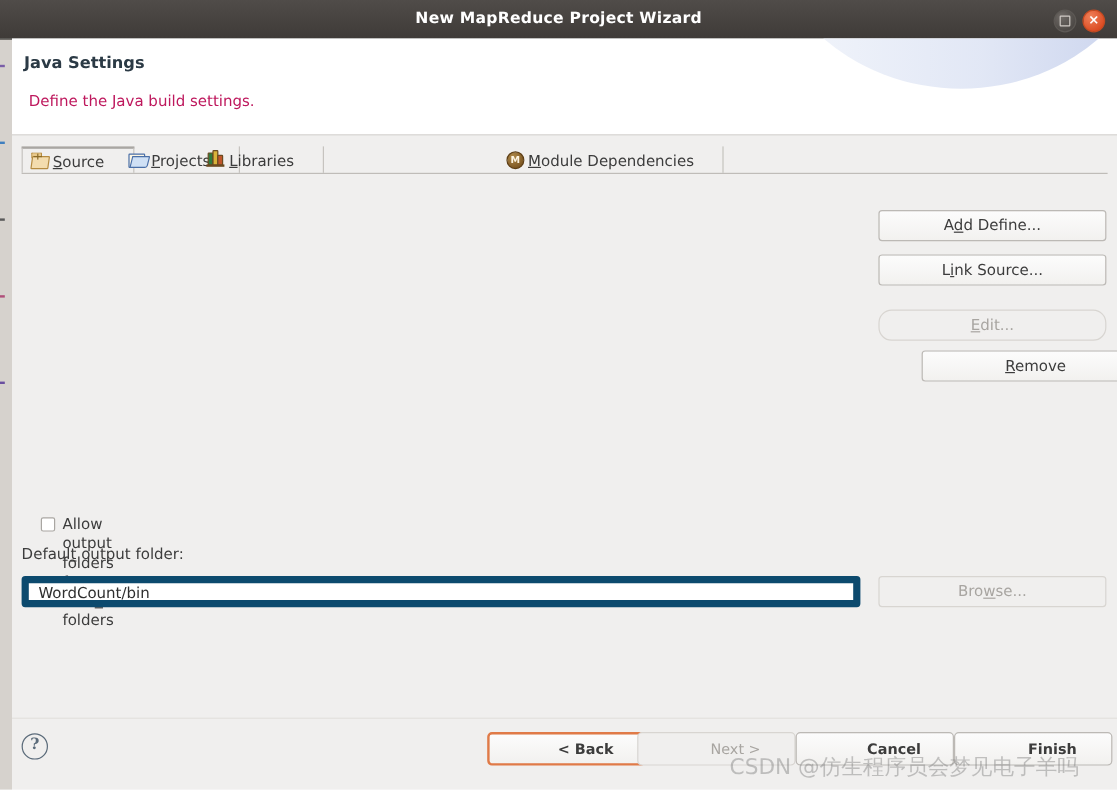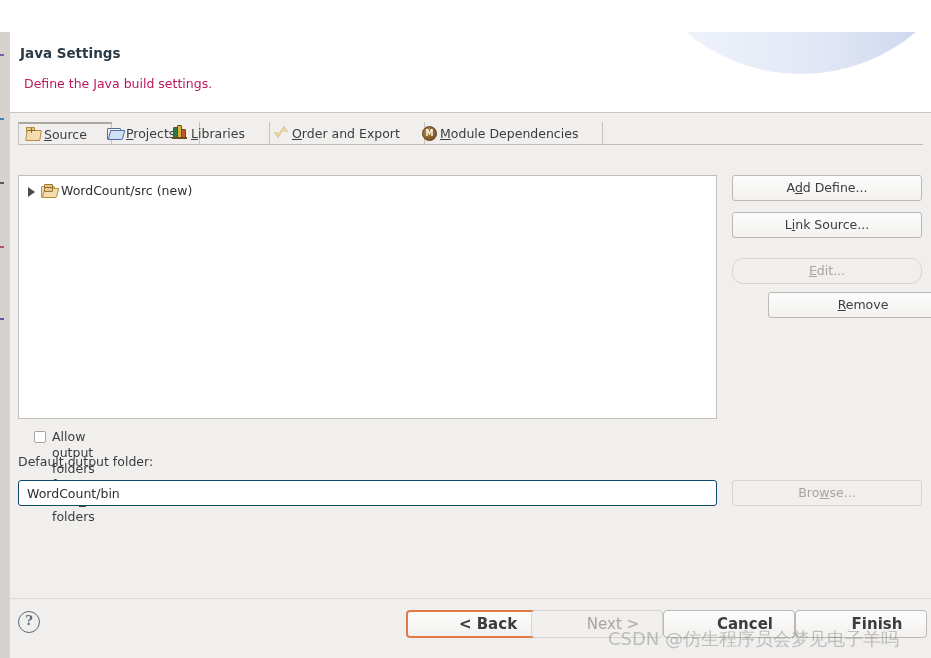--- a/index.html
+++ b/index.html
@@ -376,21 +376,21 @@
     left: 8px; top: 341px;
     font-size: 12.5px;
   }
 
   #output-field {
     position: absolute;
     left: 8px; top: 367px;
     width: 699px; height: 26px;
     box-sizing: border-box;
     background: #ffffff;
-    border: 1px solid #0c4a6e;
+    border: 6px solid #0c4a6e;
     border-radius: 3px;
     padding: 0 8px;
     line-height: 24px;
     font-size: 12.5px;
     color: #2f2f2f;
     font-family: "DejaVu Sans", "Liberation Sans", sans-serif;
     outline: none;
   }
   #browse-btn {
     position: absolute;
@@ -435,21 +435,21 @@
   .navbtn {
     position: absolute;
     top: 11px;
     width: 132px; height: 28px;
     box-sizing: border-box;
     background: linear-gradient(180deg, #fcfcfc 0%, #f2f1ef 100%);
     border: 1px solid #bcb9b5;
     border-radius: 4px;
     line-height: 26px;
     text-align: center;
-    font-size: 15px;
+    font-size: 12px;
     color: #3c3c3c;
     padding-left: 32px;
   }
   .navbtn.focused {
     border: 2px solid #e07a47;
     line-height: 24px;
     font-weight: bold;
   }
   .navbtn.disabled {
     background: #f0efee;
@@ -480,20 +480,29 @@
 <div id="bg-strip">
   <div class="fleck" style="top:22px;background:#7a5ea8;"></div>
   <div class="fleck" style="top:86px;background:#3f7fbf;"></div>
   <div class="fleck" style="top:150px;background:#5a5a5a;"></div>
   <div class="fleck" style="top:214px;background:#b04f7a;"></div>
   <div class="fleck" style="top:286px;background:#6a4fa0;"></div>
 </div>
 
 <div id="window">
 
+  <div id="titlebar">
+    <div id="title-text">New MapReduce Project Wizard</div>
+    <div class="winbtn" id="btn-maximize">
+      <div class="glyph"></div>
+    </div>
+    <div class="winbtn" id="btn-close">
+      <div class="glyph">×</div>
+    </div>
+  </div>
 
   <div id="header">
     <div id="header-swoosh"></div>
     <div id="header-title">Java Settings</div>
     <div id="header-subtitle">Define the Java build settings.</div>
   </div>
   <div id="header-rule"></div>
 
   <div id="body">
 
@@ -510,47 +519,31 @@
           <span class="back"></span><span class="front"></span>
         </span><span class="tab-label"><span class="mn">P</span>rojects</span>
       </div>
 
       <div class="tab" style="left:148px;">
         <span class="tab-icon ic-books">
           <span class="b1"></span><span class="b2"></span><span class="b3"></span><span class="shelf"></span>
         </span><span class="tab-label"><span class="mn">L</span>ibraries</span>
       </div>
 
-      <div class="tab" style="left:249px;">
-        <span class="tab-icon ic-arrows">
-          <span class="up"></span><span class="dn"></span>
-        </span><span class="tab-label"><span class="mn">O</span>rder and Export</span>
-      </div>
 
       <div class="tab" style="left:397px;">
         <span class="tab-icon ic-module">
           <span class="circle">M</span>
         </span><span class="tab-label"><span class="mn">M</span>odule Dependencies</span>
       </div>
 
     </div>
     <div id="tab-underline"></div>
 
 
-    <div id="listbox">
-      <div id="tree-row">
-        <span id="tree-arrow"></span>
-        <span id="tree-icon">
-          <span class="fold-back"></span>
-            <span class="fold-front"></span>
-            <span class="pkg"></span>
-        </span>
-        <span id="tree-label">WordCount/src (new)</span>
-      </div>
-    </div>
 
     <div class="sidebtn" style="top:62px;">
       <span>A</span><span class="mn">d</span><span>d Define...</span>
     </div>
     <div class="sidebtn" style="top:99px;">
       <span>L</span><span class="mn">i</span><span>nk Source...</span>
     </div>
     <div class="sidebtn disabled" style="top:145px;">
       <span class="mn">E</span><span>dit...</span>
     </div>

